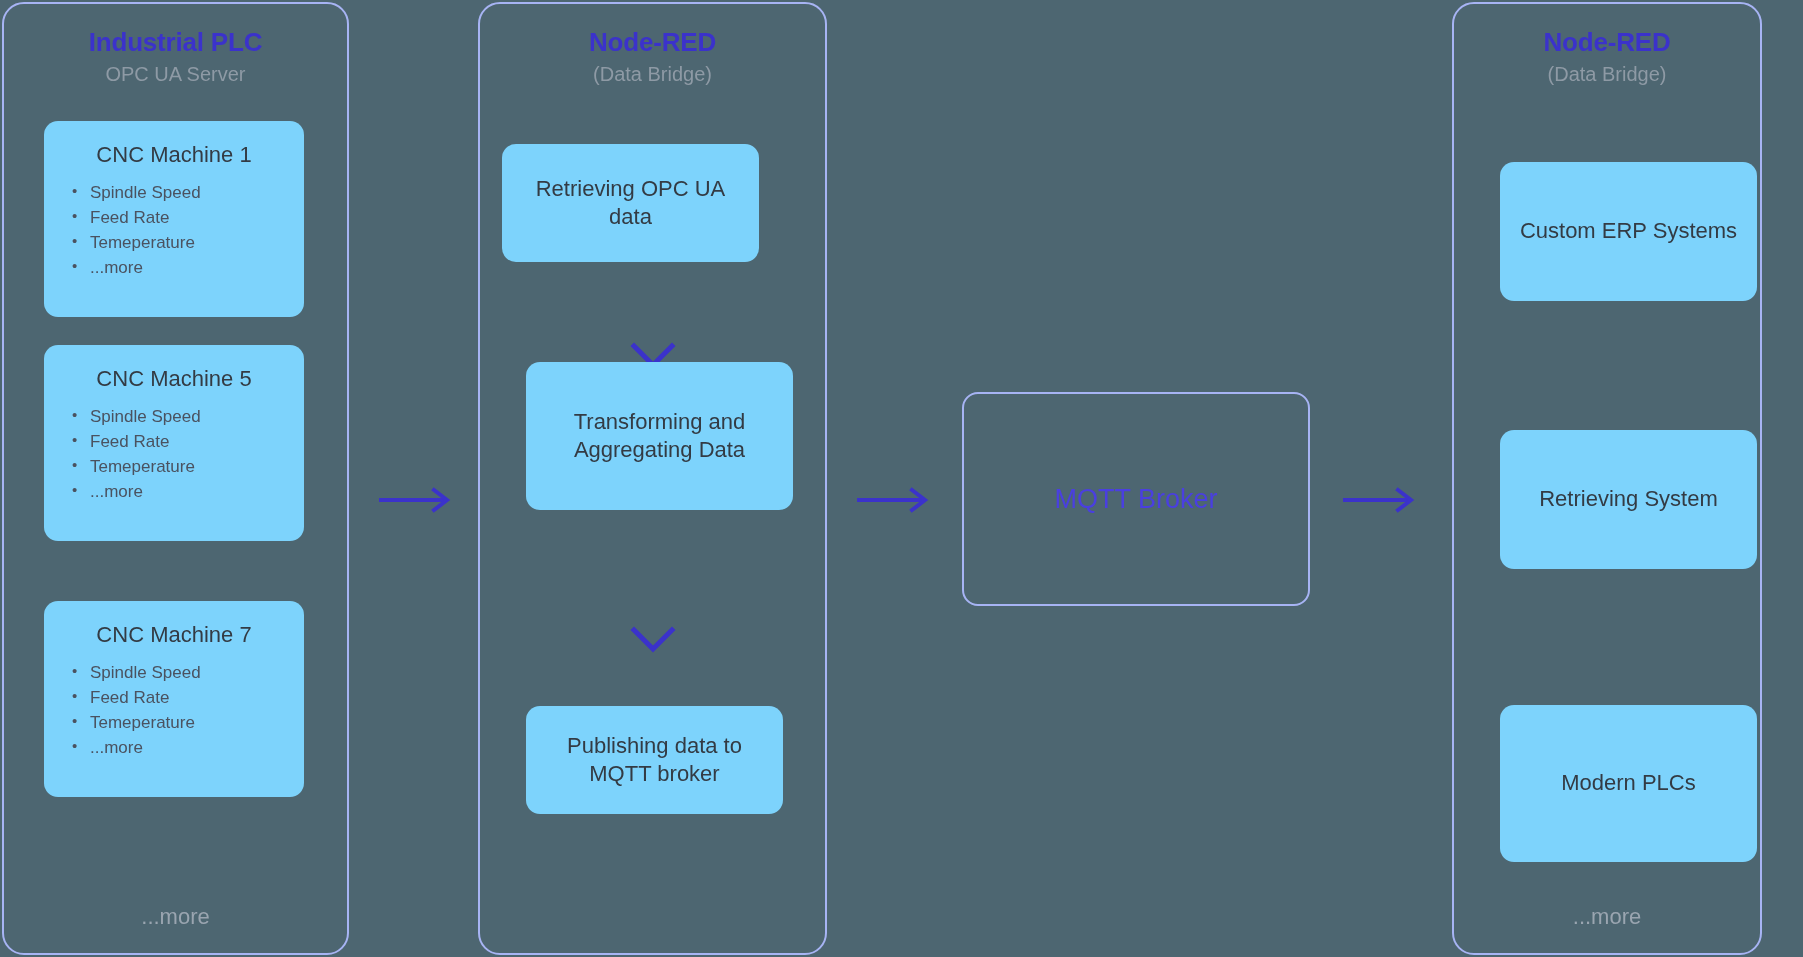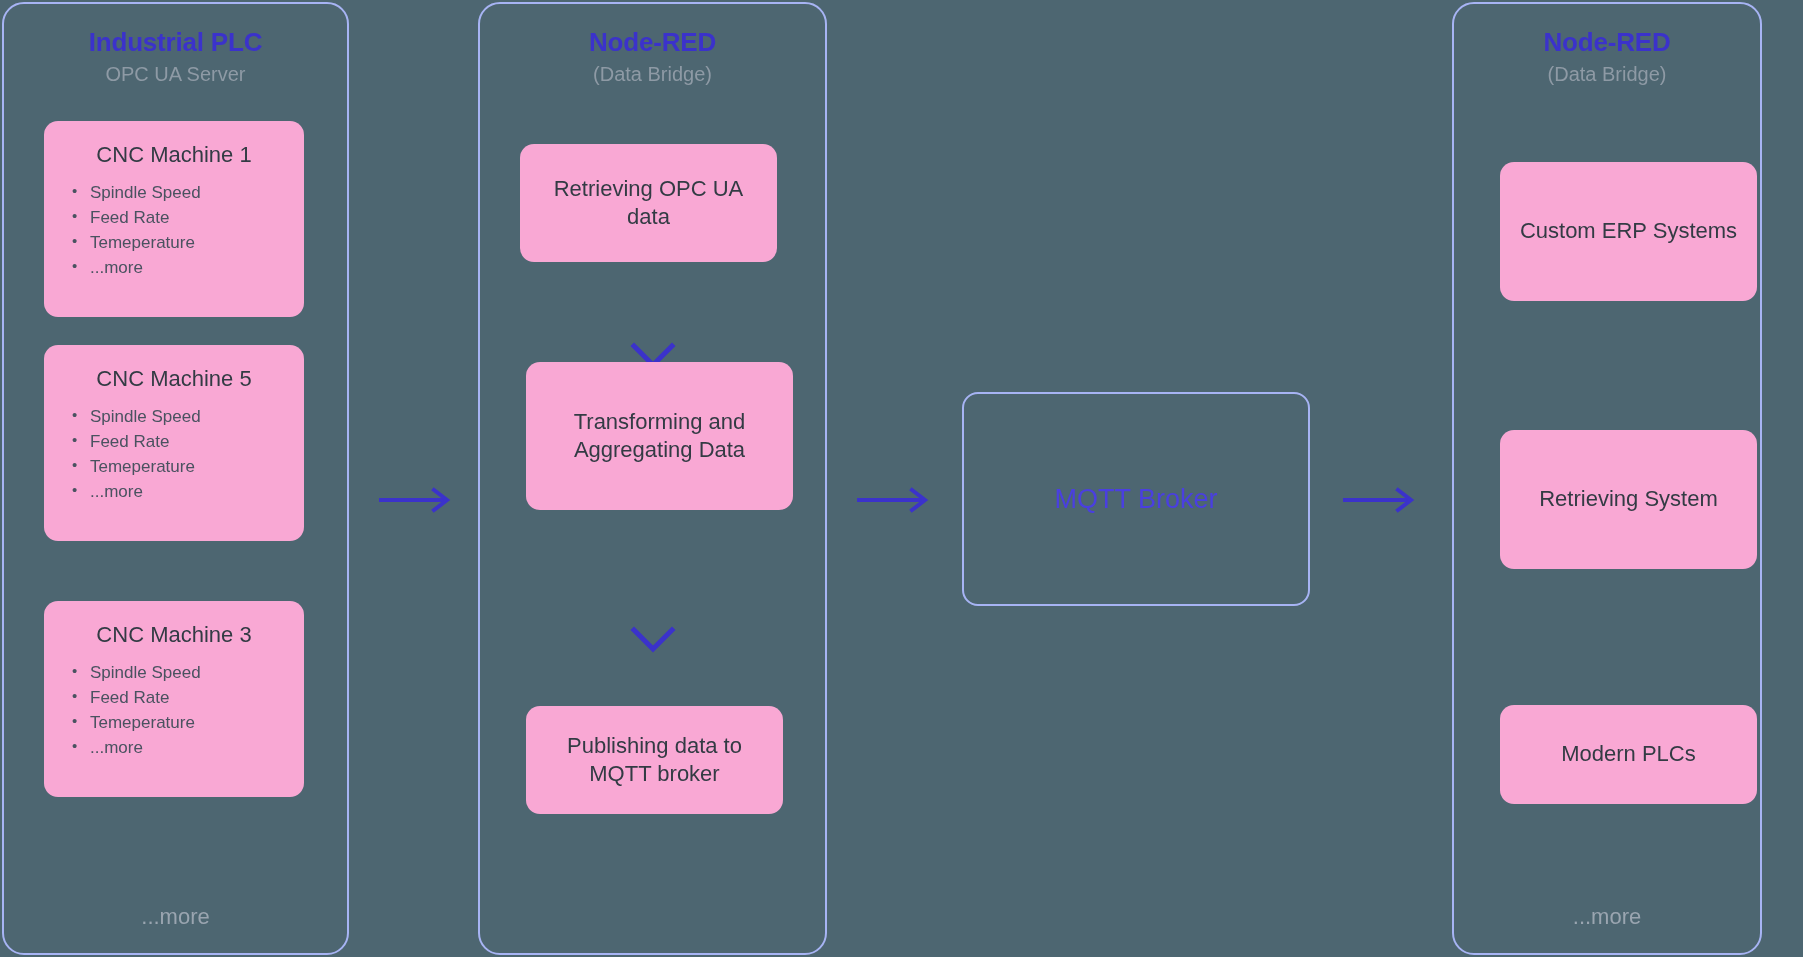--- a/index.html
+++ b/index.html
@@ -58,21 +58,21 @@
     margin-top: 3px;
     font-size: 20px;
     font-weight: 400;
     color: #8e9aa5;
     line-height: 1.25;
   }
 
   
   .card {
     position: absolute;
-    background: #f9a8d4;
+    background: #7dd3fc;
     border-radius: 14px;
     display: flex;
     flex-direction: column;
     align-items: center;
     justify-content: center;
   }
 
   .card-title {
     font-size: 22px;
     font-weight: 400;
@@ -205,21 +205,21 @@
     <div class="card-title">CNC Machine 5</div>
     <ul class="bullet-list">
       <li>Spindle Speed</li>
       <li>Feed Rate</li>
       <li>Temeperature</li>
       <li>...more</li>
     </ul>
   </div>
 
   <div class="card machine-card" style="left:44px; top:601px; width:260px; height:196px;">
-    <div class="card-title">CNC Machine 3</div>
+    <div class="card-title">CNC Machine 7</div>
     <ul class="bullet-list">
       <li>Spindle Speed</li>
       <li>Feed Rate</li>
       <li>Temeperature</li>
       <li>...more</li>
     </ul>
   </div>
 
   <div class="more-label" id="more-plc">...more</div>
 
@@ -230,21 +230,21 @@
     </svg>
   </div>
 
   <div class="panel" id="panel-nodered">
     <div class="panel-header">
       <span class="panel-title">Node-RED</span>
       <span class="panel-subtitle">(Data Bridge)</span>
     </div>
   </div>
 
-  <div class="card process-card" style="left:520px; top:144px; width:257px; height:118px;">
+  <div class="card process-card" style="left:502px; top:144px; width:257px; height:118px;">
     <div class="card-title">Retrieving OPC UA data</div>
   </div>
 
   <div class="chevron-down" id="chevron-retrieve-to-transform">
     <svg width="48" height="30" viewBox="0 0 48 30" aria-hidden="true">
       <polyline points="5,6 24,25 43,6" fill="none" stroke="#3b32cb" stroke-width="5" stroke-linecap="square" stroke-linejoin="miter"></polyline>
     </svg>
   </div>
 
   <div class="card process-card" style="left:526px; top:362px; width:267px; height:148px;">
@@ -287,19 +287,19 @@
   </div>
 
   <div class="card consumer-card" style="left:1500px; top:162px; width:257px; height:139px;">
     <div class="card-title">Custom ERP Systems</div>
   </div>
 
   <div class="card consumer-card" style="left:1500px; top:430px; width:257px; height:139px;">
     <div class="card-title">Retrieving System</div>
   </div>
 
-  <div class="card consumer-card" style="left:1500px; top:705px; width:257px; height:99px;">
+  <div class="card consumer-card" style="left:1500px; top:705px; width:257px; height:157px;">
     <div class="card-title">Modern PLCs</div>
   </div>
 
   <div class="more-label" id="more-consumer">...more</div>
 
 </div>
 
 </body></html>

